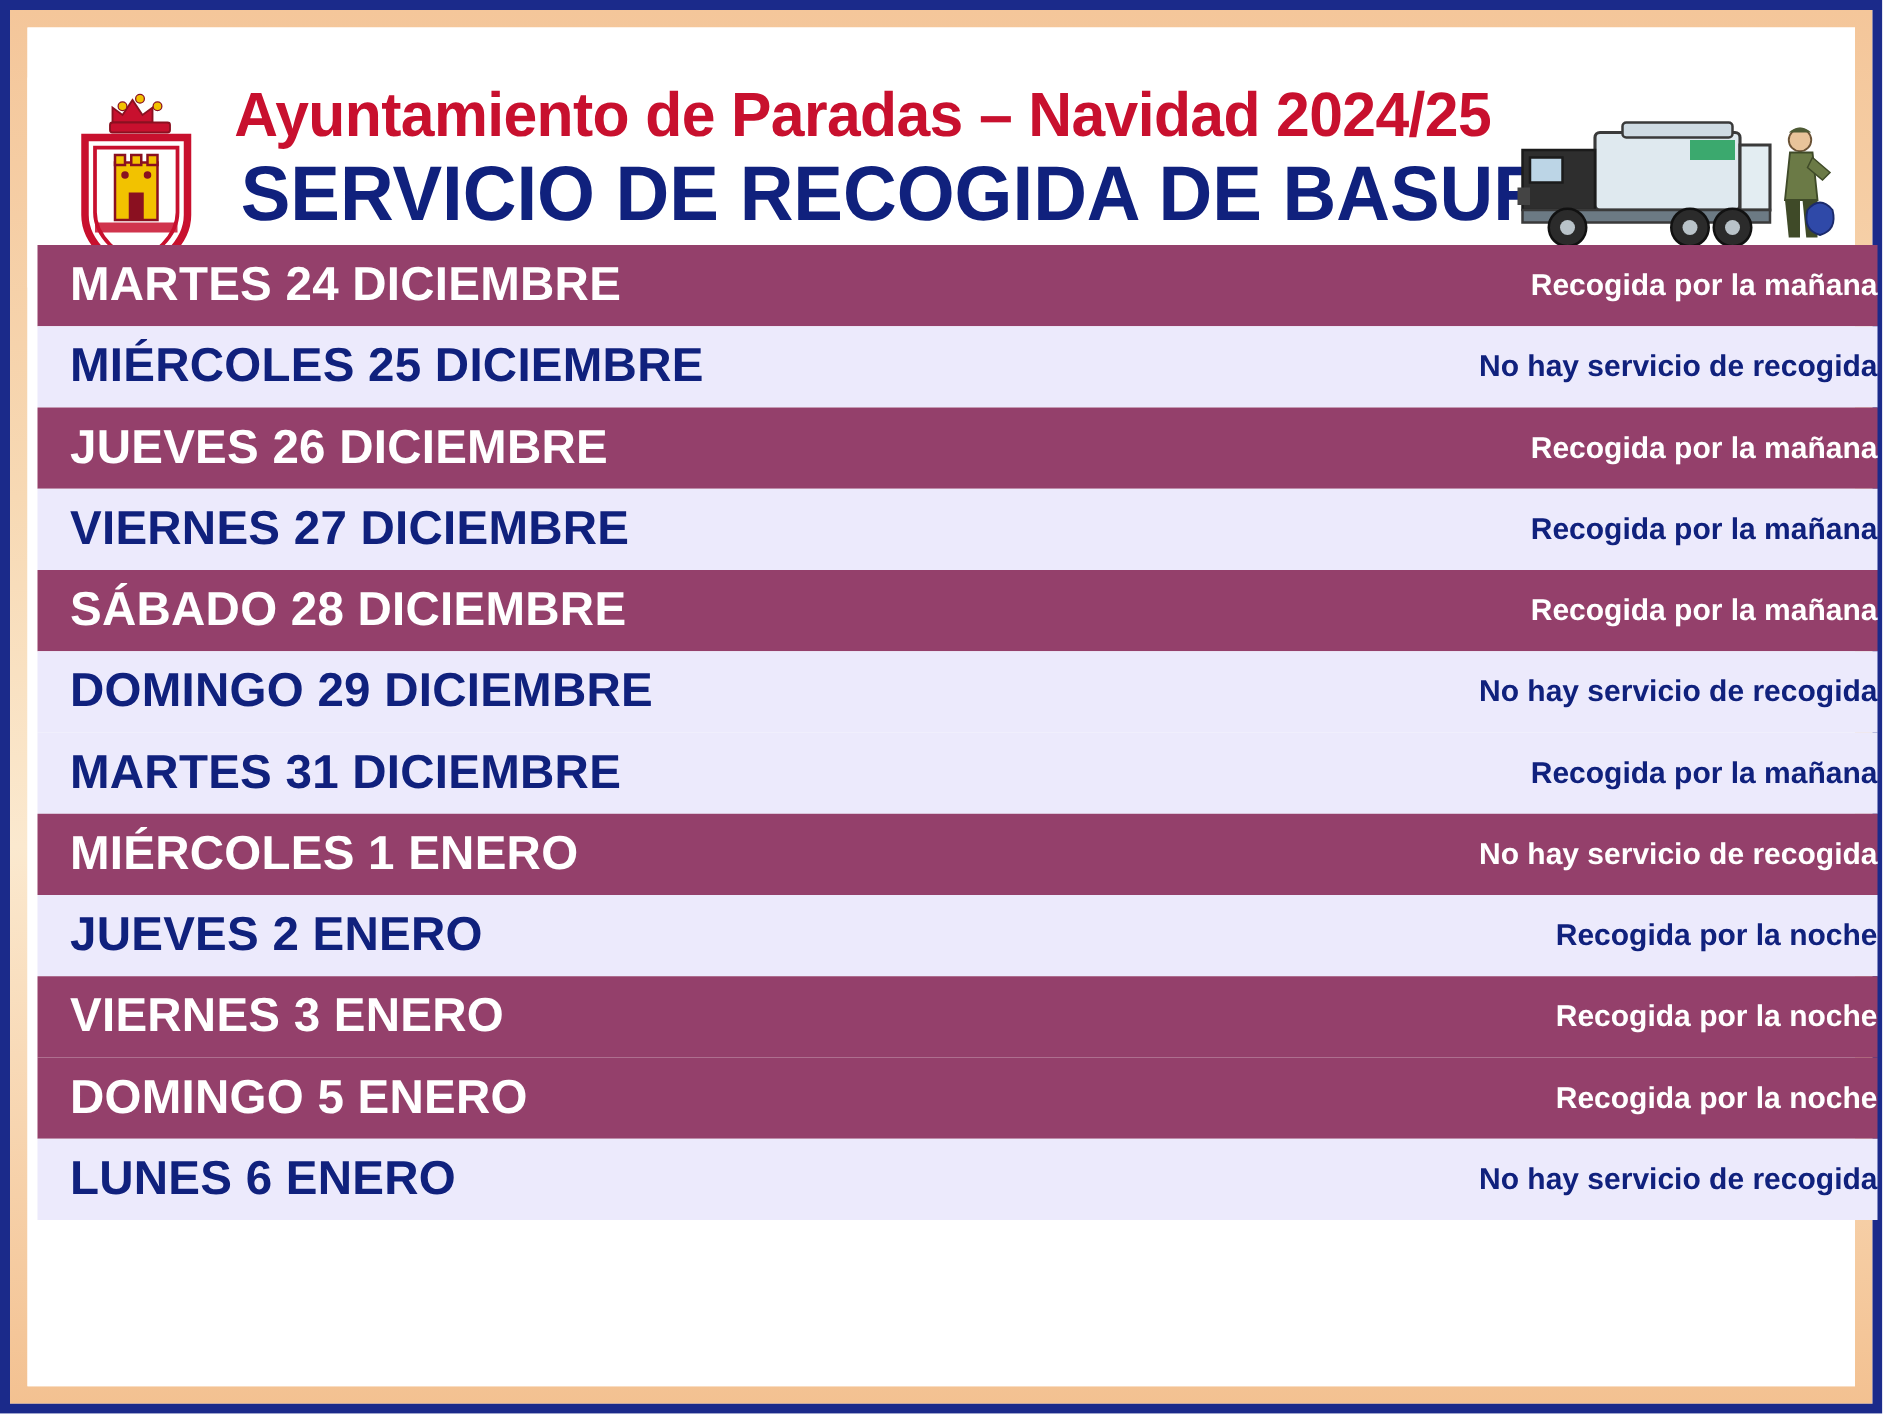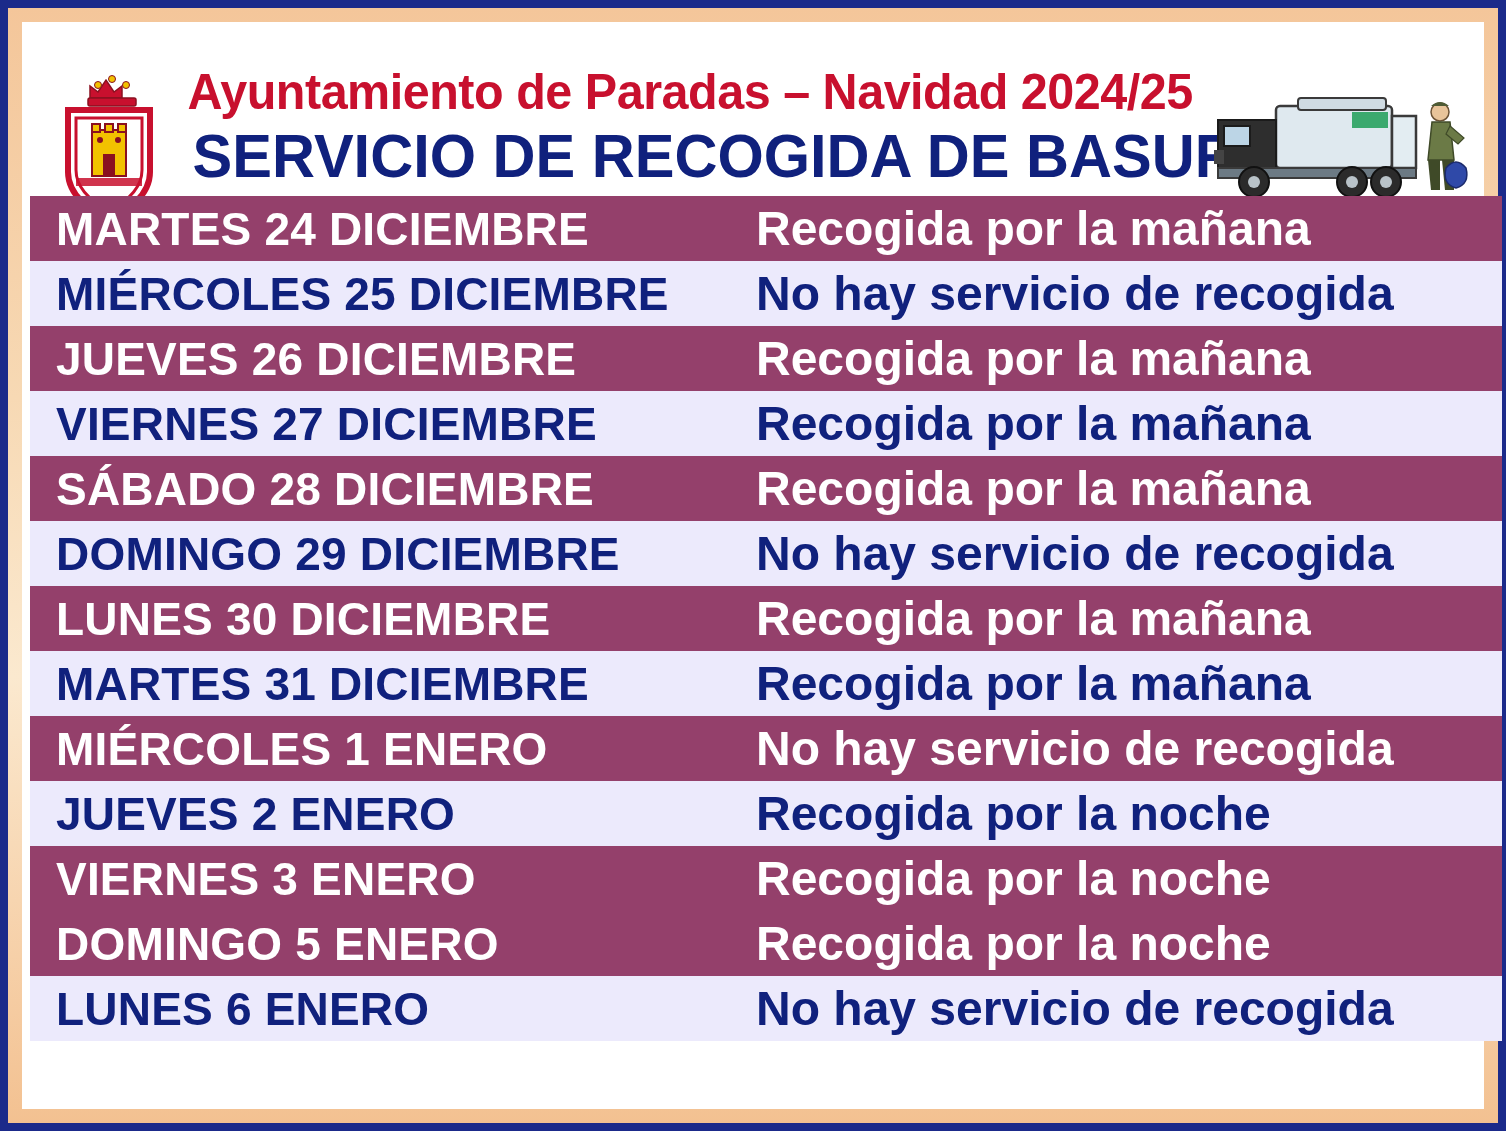--- a/index.html
+++ b/index.html
@@ -106,31 +106,31 @@
     background: #94406b;
     color: #ffffff;
   }
   .row-even td {           
     background: #eceafc;
     color: #10217d;
     margin-left: 40px;
   }
   .cell-day {
     width: 700px;
-    font-size: 46px;
+    font-size: 38px;
     font-weight: bold;
     padding-left: 26px !important;
     white-space: nowrap;
     letter-spacing: 0.2px;
   }
   .cell-svc {
     width: 746px;
-    font-size: 48px;
-    font-weight: bold;
-    text-align: left;
+    font-size: 24px;
+    font-weight: bold;
+    text-align: right;
     white-space: nowrap;
   }
 </style>
 </head>
 <body>
 
 <div class="poster">
   <div class="frame-outer"></div>
   <div class="frame-inner"></div>
 
@@ -214,24 +214,20 @@
         <td class="cell-svc">Recogida por la mañana</td>
       </tr>
       <tr class="row-odd">
         <td class="cell-day">SÁBADO 28 DICIEMBRE</td>
         <td class="cell-svc">Recogida por la mañana</td>
       </tr>
       <tr class="row-even">
         <td class="cell-day">DOMINGO 29 DICIEMBRE</td>
         <td class="cell-svc">No hay servicio de recogida</td>
       </tr>
-      <tr class="row-odd">
-        <td class="cell-day">LUNES 30 DICIEMBRE</td>
-        <td class="cell-svc">Recogida por la mañana</td>
-      </tr>
       <tr class="row-even">
         <td class="cell-day">MARTES 31 DICIEMBRE</td>
         <td class="cell-svc">Recogida por la mañana</td>
       </tr>
       <tr class="row-odd">
         <td class="cell-day">MIÉRCOLES 1 ENERO</td>
         <td class="cell-svc">No hay servicio de recogida</td>
       </tr>
       <tr class="row-even">
         <td class="cell-day">JUEVES 2 ENERO</td>

